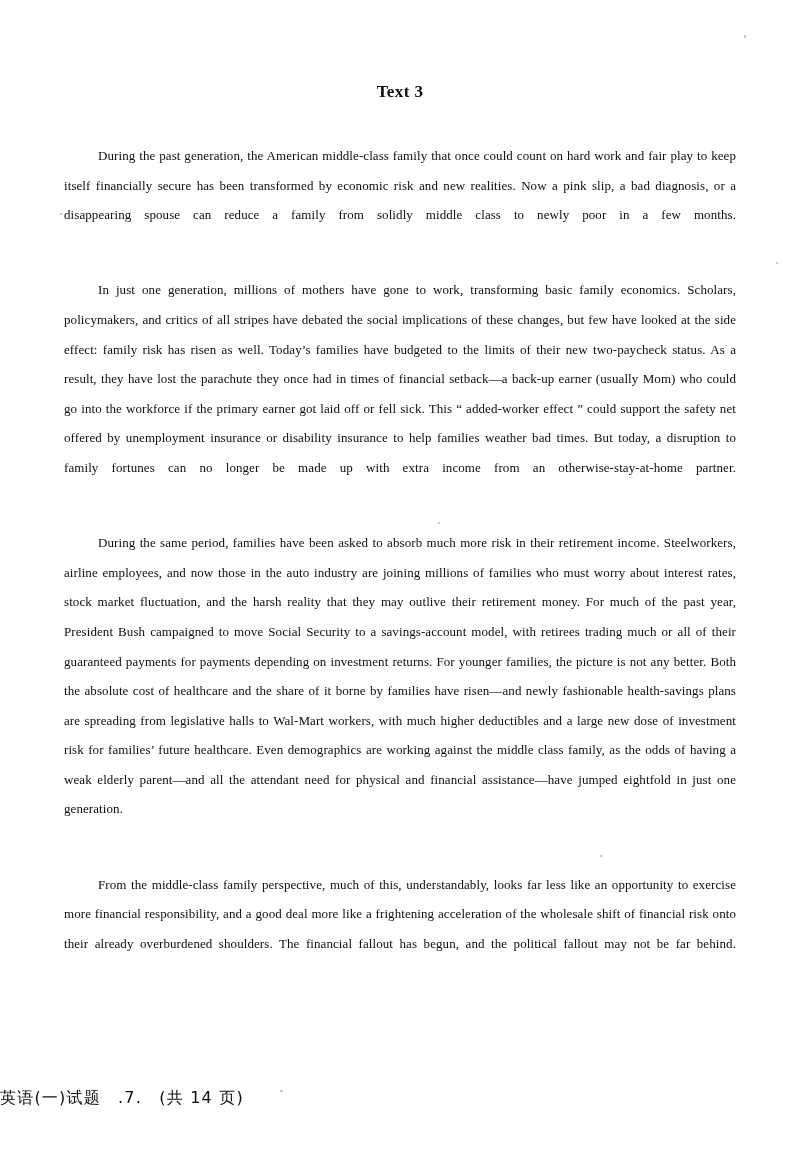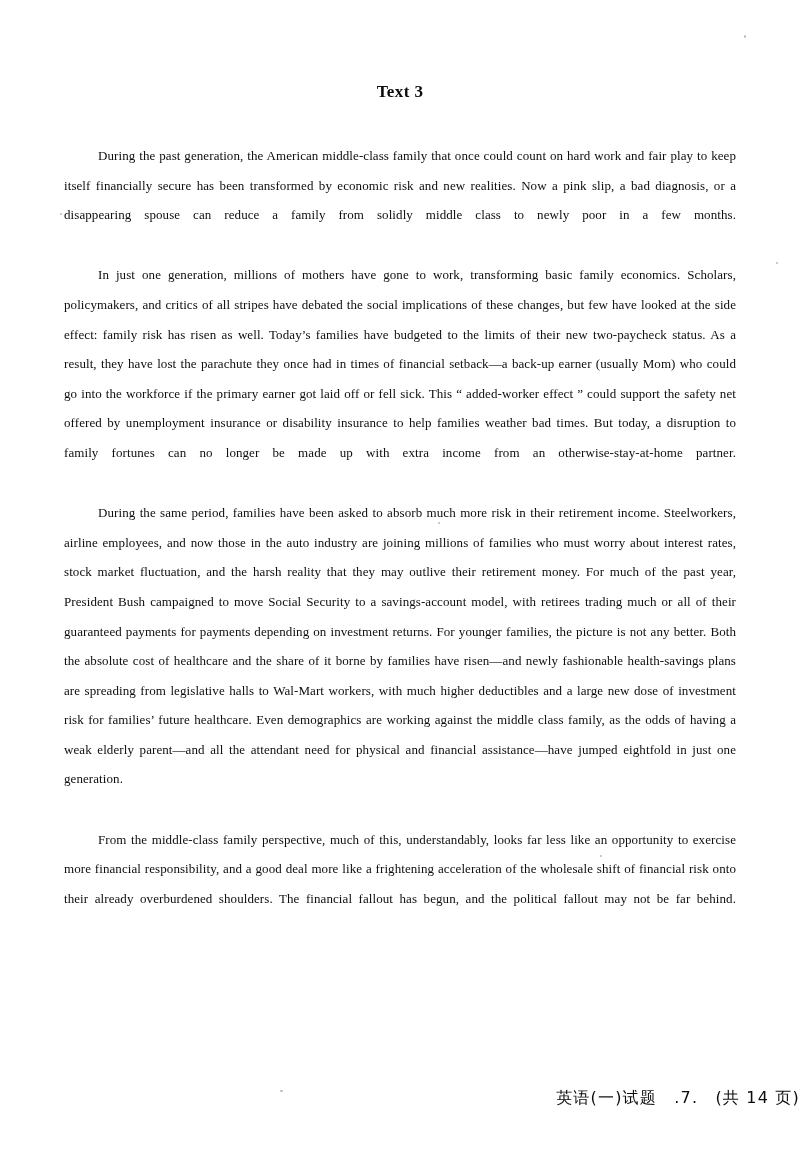--- a/index.html
+++ b/index.html
@@ -60,30 +60,30 @@
   }
 
   
   .para:after {
     content: "";
     display: inline-block;
     width: 100%;
   }
 
   .para + .para {
-    margin-top: 1px;
+    margin-top: 16px;
   }
 
   
   .footer {
     position: absolute;
     left: 0;
     top: 1088px;
     width: 800px;
-    text-align: right;
+    text-align: left;
     font-size: 16px;
     letter-spacing: 1.2px;
     font-family: "DejaVu Sans", "Liberation Sans", sans-serif;
   }
   .footer-inner {
     display: inline-block;
     white-space: pre;
   }
 
   

